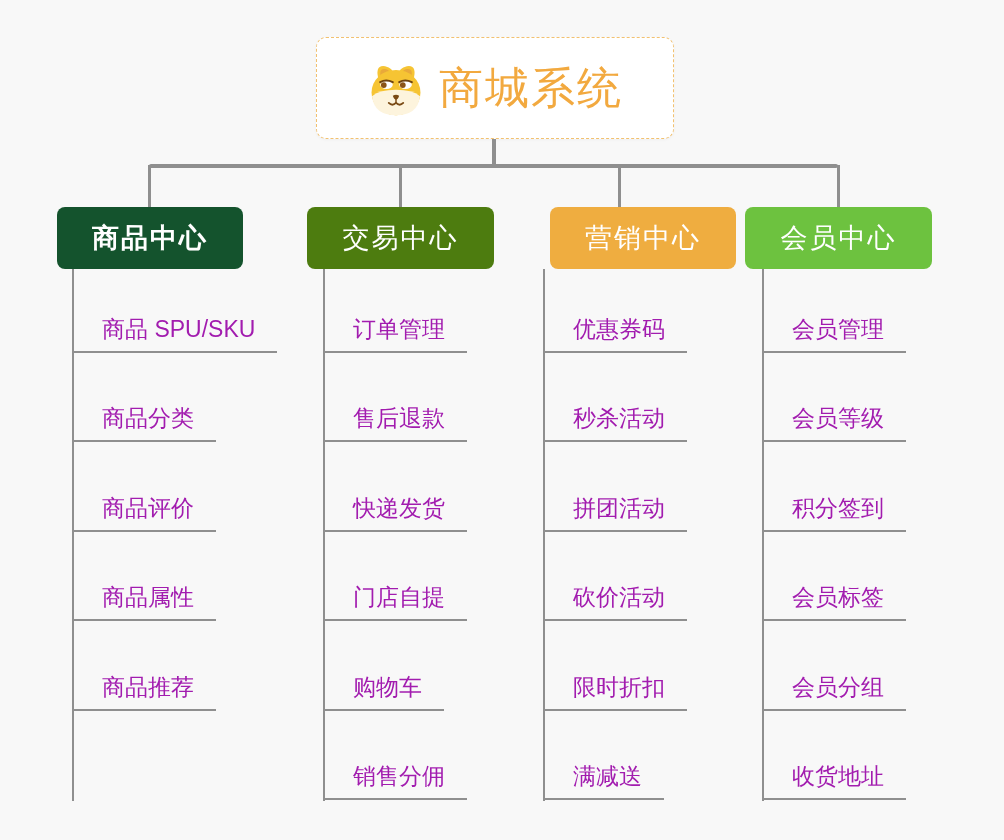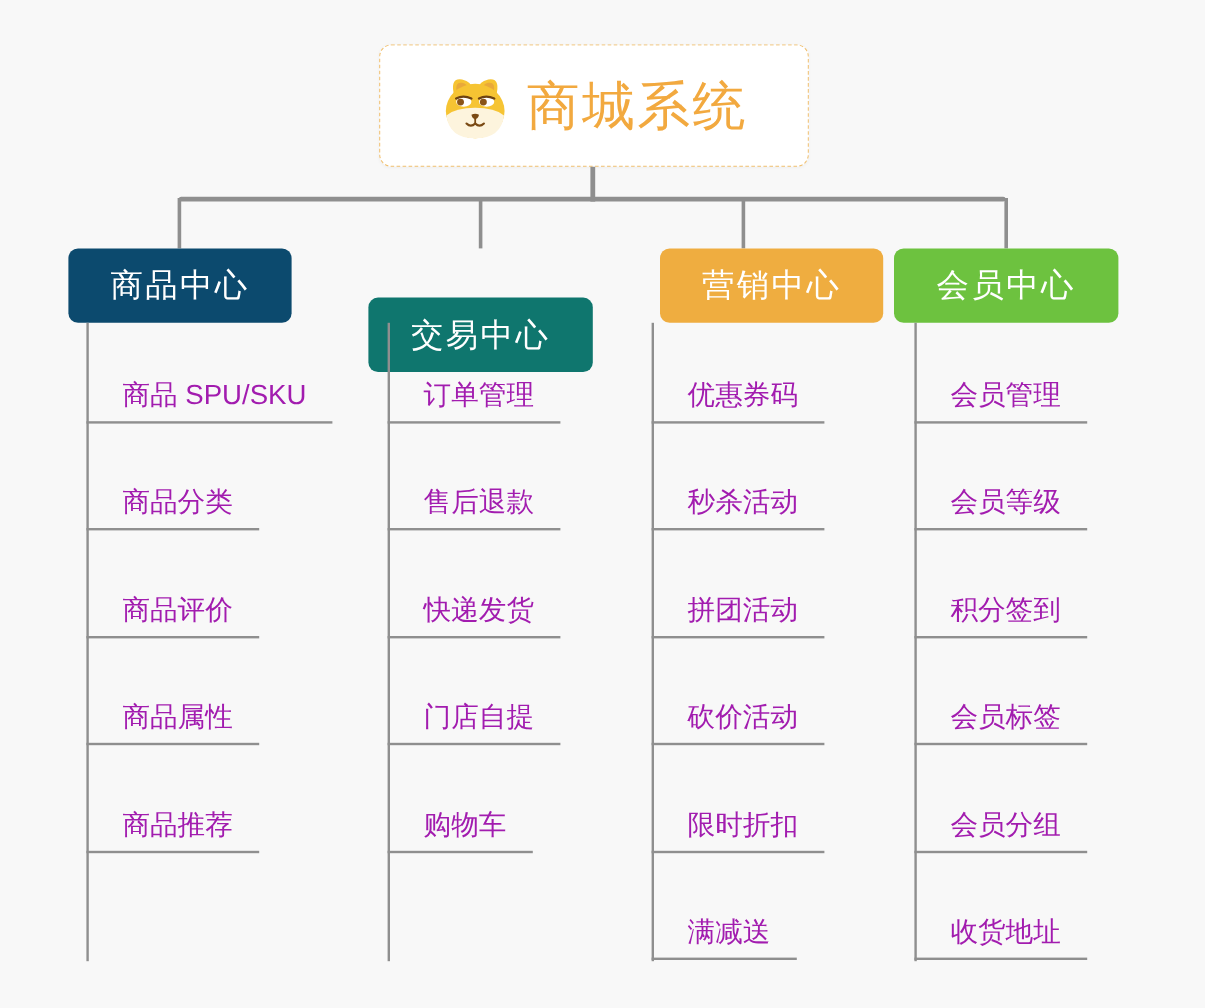--- a/index.html
+++ b/index.html
@@ -83,24 +83,24 @@
     <span class="root-title">商城系统</span>
   </div>
 
   <div class="line stem"></div>
   <div class="line bar"></div>
   <div class="line drop d0"></div>
   <div class="line drop d1"></div>
   <div class="line drop d2"></div>
   <div class="line drop d3"></div>
 
-  <div class="hdr c0" style="background-color: #0c4a6e;">
+  <div class="hdr c0" style="background-color: #14532d; font-weight: bold;">
     <span>商品中心</span>
   </div>
-  <div class="hdr c1" style="background-color: #0f766e; margin-top: 41px;">
+  <div class="hdr c1" style="background-color: #4d7c0f;">
     <span>交易中心</span>
   </div>
   <div class="hdr c2" style="background-color: rgb(239, 173, 64);">
     <span>营销中心</span>
   </div>
   <div class="hdr c3" style="background-color: rgb(109, 194, 63); justify-content: center;">
     <span>会员中心</span>
   </div>
 
   <div class="line trunk c0"></div>
@@ -112,20 +112,21 @@
   <div class="leaf c0 r1">商品分类</div>
   <div class="leaf c0 r2">商品评价</div>
   <div class="leaf c0 r3">商品属性</div>
   <div class="leaf c0 r4">商品推荐</div>
 
   <div class="leaf c1 r1">售后退款</div>
   <div class="leaf c1 r0">订单管理</div>
   <div class="leaf c1 r2">快递发货</div>
   <div class="leaf c1 r3">门店自提</div>
   <div class="leaf c1 r4">购物车</div>
+  <div class="leaf c1 r5">销售分佣</div>
 
   <div class="leaf c2 r0">优惠券码</div>
   <div class="leaf c2 r1">秒杀活动</div>
   <div class="leaf c2 r2">拼团活动</div>
   <div class="leaf c2 r3">砍价活动</div>
   <div class="leaf c2 r4">限时折扣</div>
   <div class="leaf c2 r5">满减送</div>
 
   <div class="leaf c3 r0">会员管理</div>
   <div class="leaf c3 r1">会员等级</div>

